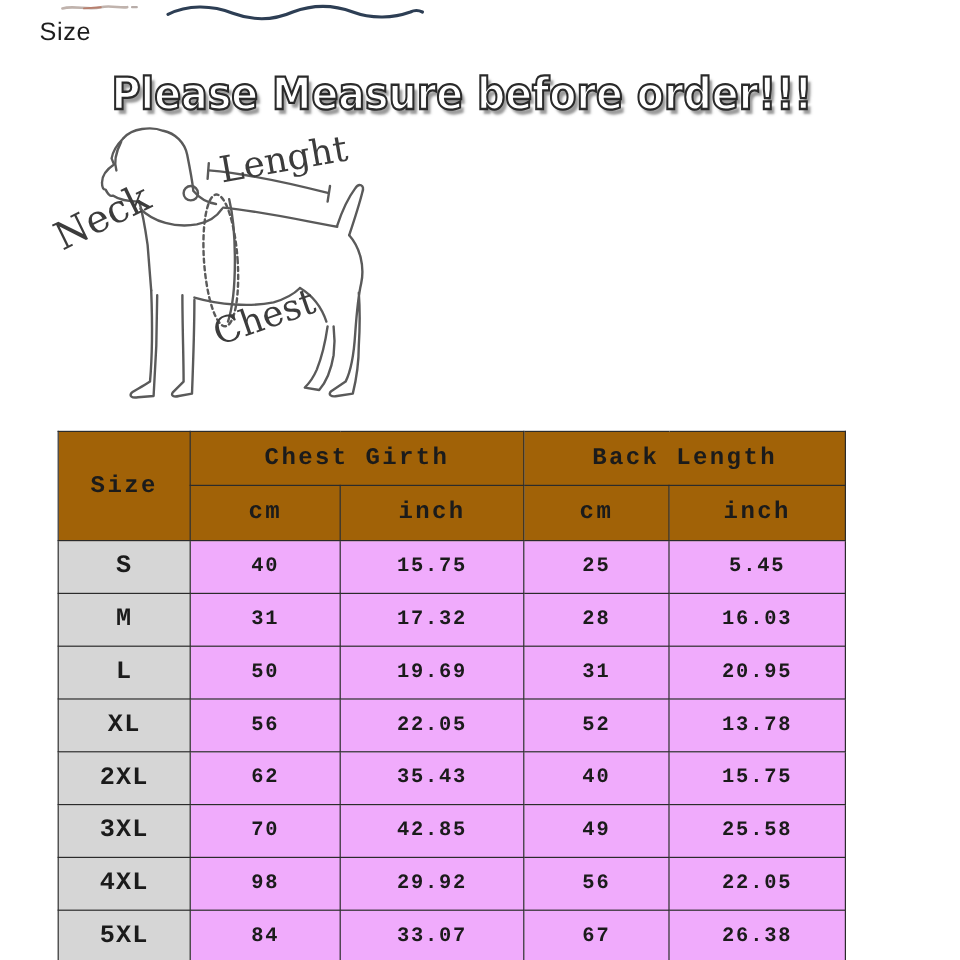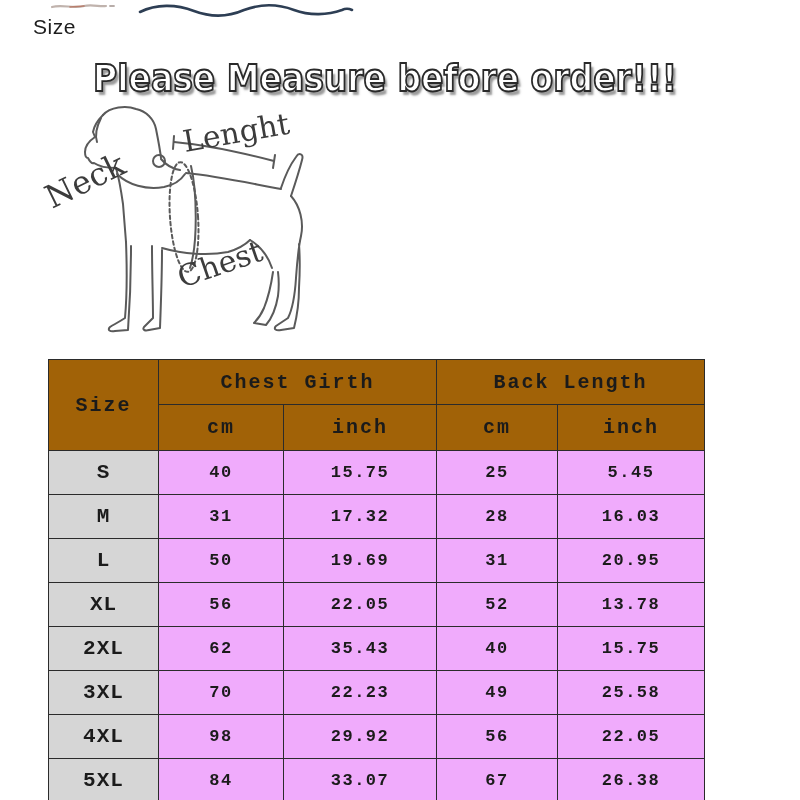--- a/index.html
+++ b/index.html
@@ -153,21 +153,21 @@
         <tr>
           <th>2XL</th>
           <td>62</td>
           <td>35.43</td>
           <td>40</td>
           <td>15.75</td>
         </tr>
         <tr>
           <th>3XL</th>
           <td>70</td>
-          <td>22.23</td>
+          <td>42.85</td>
           <td>49</td>
           <td>25.58</td>
         </tr>
         <tr>
           <th>4XL</th>
           <td>98</td>
           <td>29.92</td>
           <td>56</td>
           <td>22.05</td>
         </tr>

